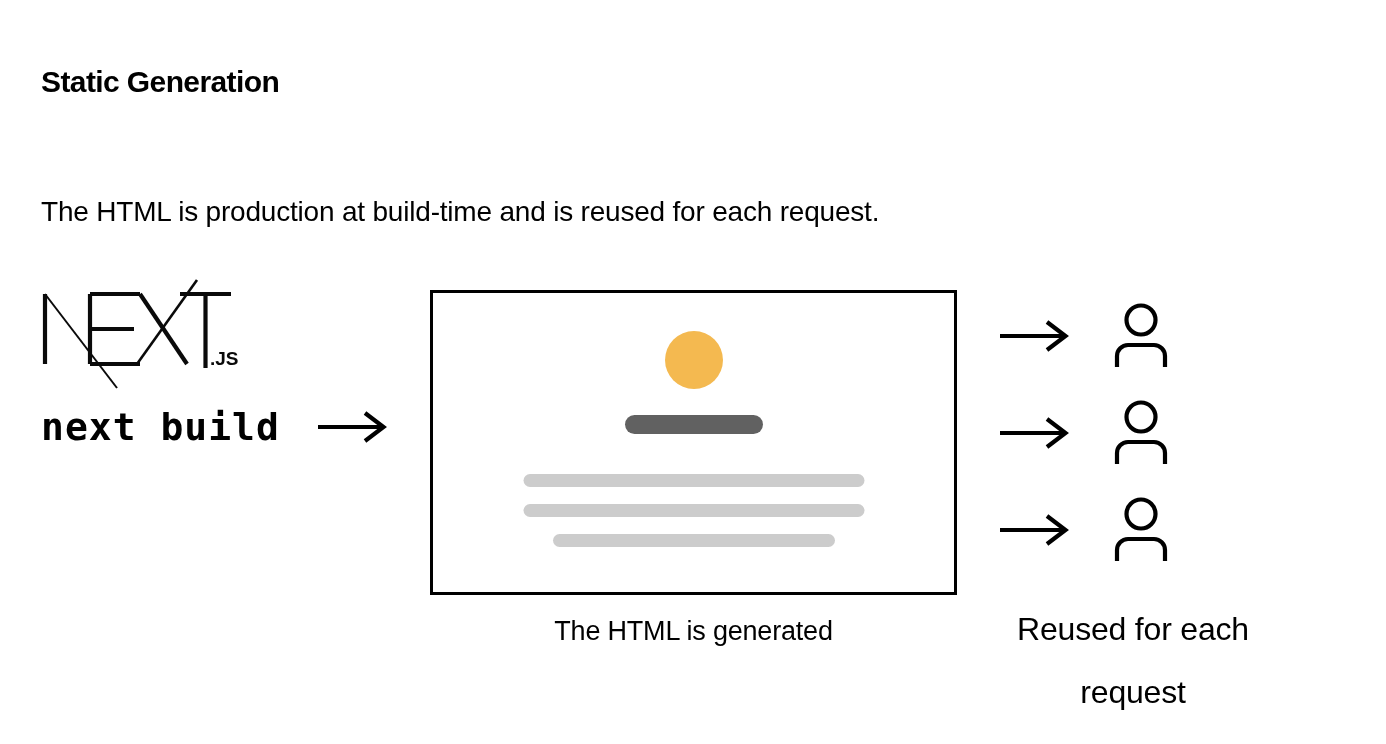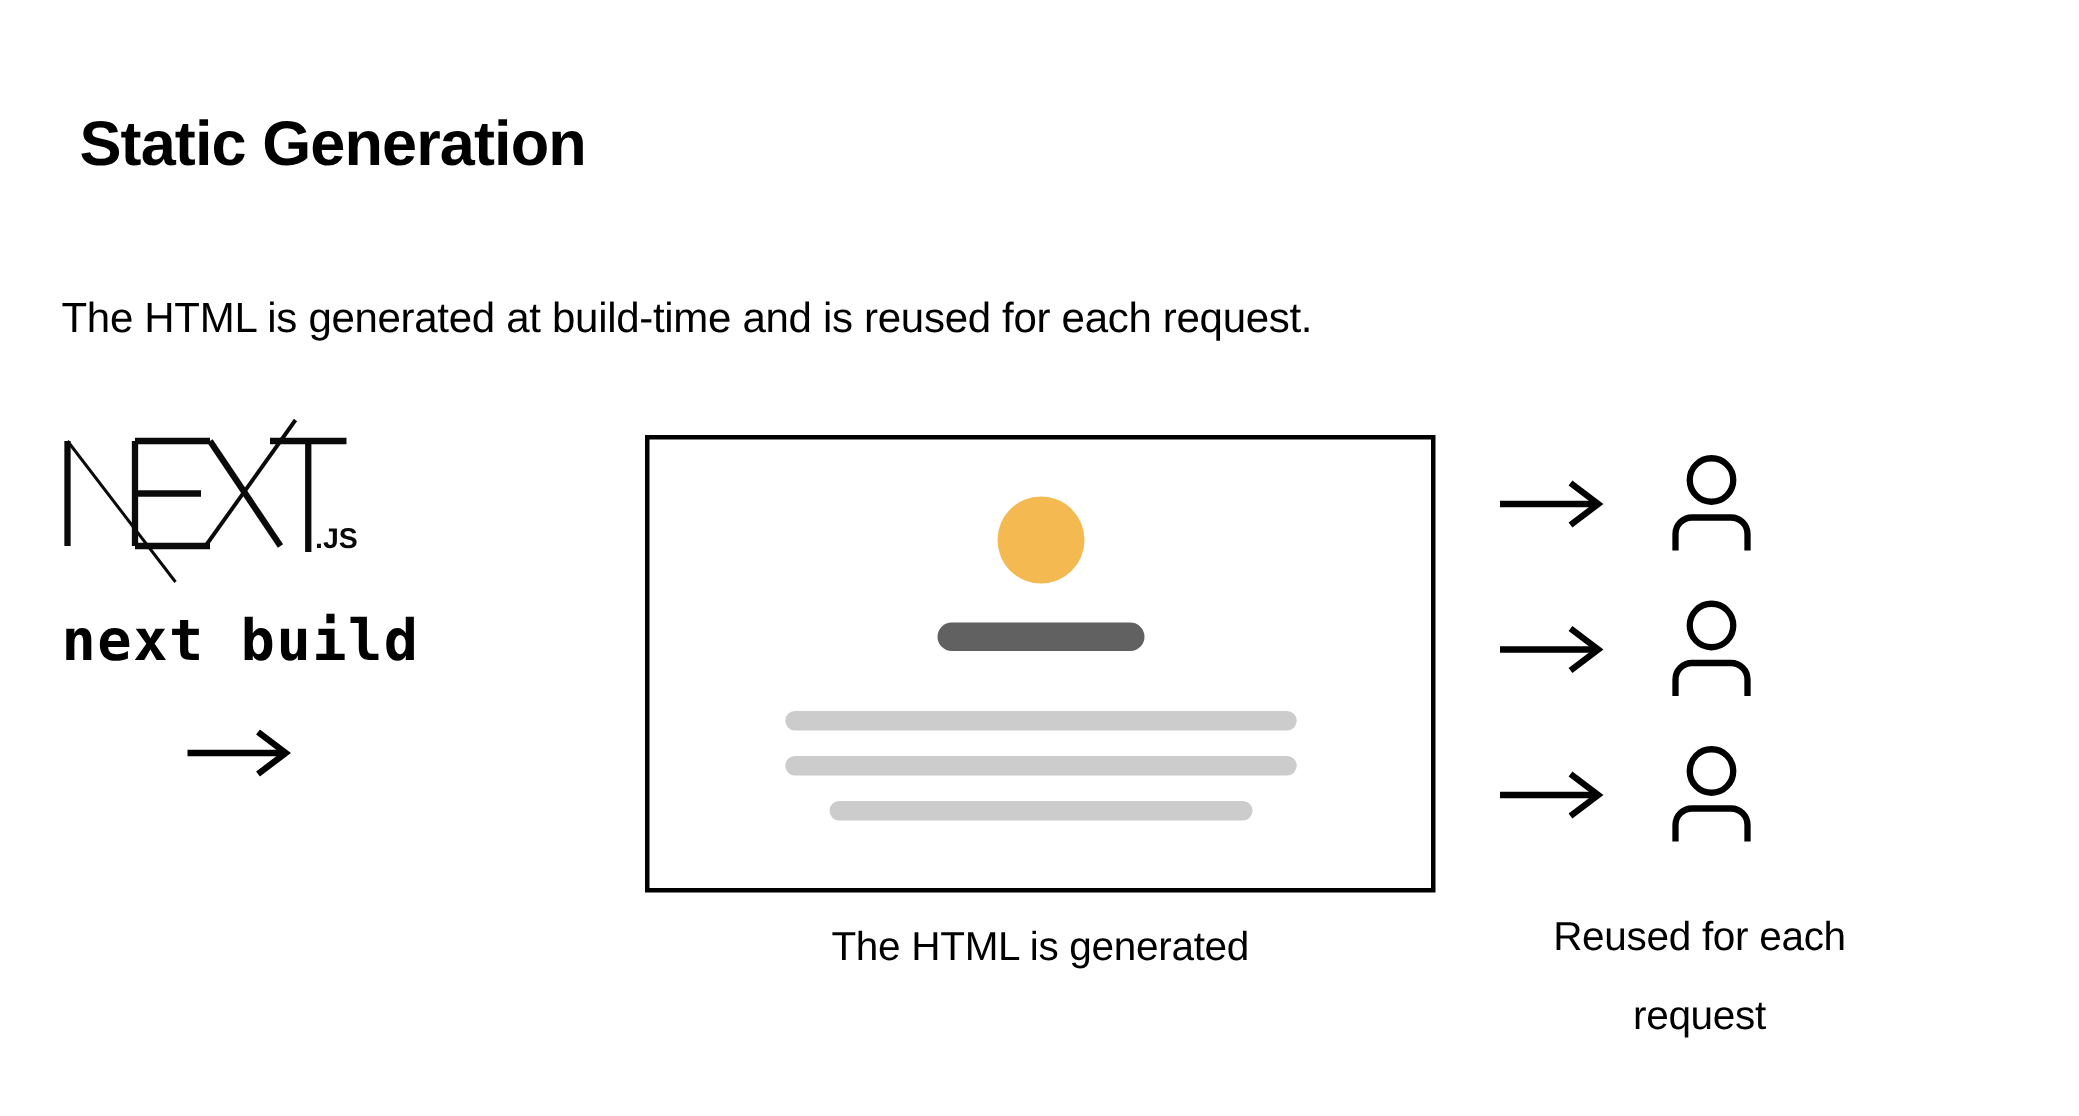--- a/index.html
+++ b/index.html
@@ -13,23 +13,23 @@
     position: relative;
     overflow: hidden;
     font-family: "Liberation Sans", sans-serif;
     color: #000000;
     -webkit-font-smoothing: antialiased;
   }
 
   
   .page-title {
     position: absolute;
-    left: 53px;
+    left: 41px;
     top: 45px;
-    font-size: 42px;
+    font-size: 30px;
     font-weight: 700;
     letter-spacing: -0.6px;
     line-height: 1.1;
     white-space: nowrap;
   }
   .page-subtitle {
     position: absolute;
     left: 41px;
     top: 167px;
     font-size: 28px;
@@ -54,21 +54,20 @@
   }
   .nextjs-logo svg { display: block; }
 
   .build-cmd-row {
     position: absolute;
     left: 41px;
     top: 405px;
     display: flex;
     align-items: center;
     gap: 36px;
-    flex-direction: column;
   }
   .build-cmd {
     font-family: "DejaVu Sans Mono", "Liberation Mono", monospace;
     font-size: 38px;
     font-weight: 700;
     letter-spacing: 1px;
     white-space: nowrap;
   }
   .cmd-arrow { width: 74px; height: 34px; display: block; }
 
@@ -151,32 +150,32 @@
   }
   .client-arrow { width: 74px; height: 34px; display: block; flex: none; }
   .person-icon { width: 62px; height: 66px; display: block; flex: none; }
 
   .clients-caption {
     position: absolute;
     left: 988px;
     top: 598px;
     width: 290px;
     text-align: center;
-    font-size: 27px;
+    font-size: 32px;
     letter-spacing: -0.2px;
     line-height: 1.98;
   }
 </style>
 </head>
 <body>
 
 <h1 class="page-title">Static Generation</h1>
 
 <p class="page-subtitle">
-  <span>The HTML is generated at </span><span class="em">build-time</span><span> and is reused for each request.</span>
+  <span>The HTML is production at </span><span class="em">build-time</span><span> and is reused for each request.</span>
 </p>
 
 <div class="left-col">
   <div class="nextjs-logo">
     <svg width="200" height="118" viewBox="0 0 200 118" fill="none">
 
       <path d="M4 16 L4 86" stroke="#0A0A0A" stroke-width="4.2" stroke-linecap="butt"></path>
       <path d="M4 16 L76 110" stroke="#0A0A0A" stroke-width="2.0" stroke-linecap="butt"></path>
       <path d="M49 16 L49 86" stroke="#0A0A0A" stroke-width="4.2" stroke-linecap="butt"></path>
 

